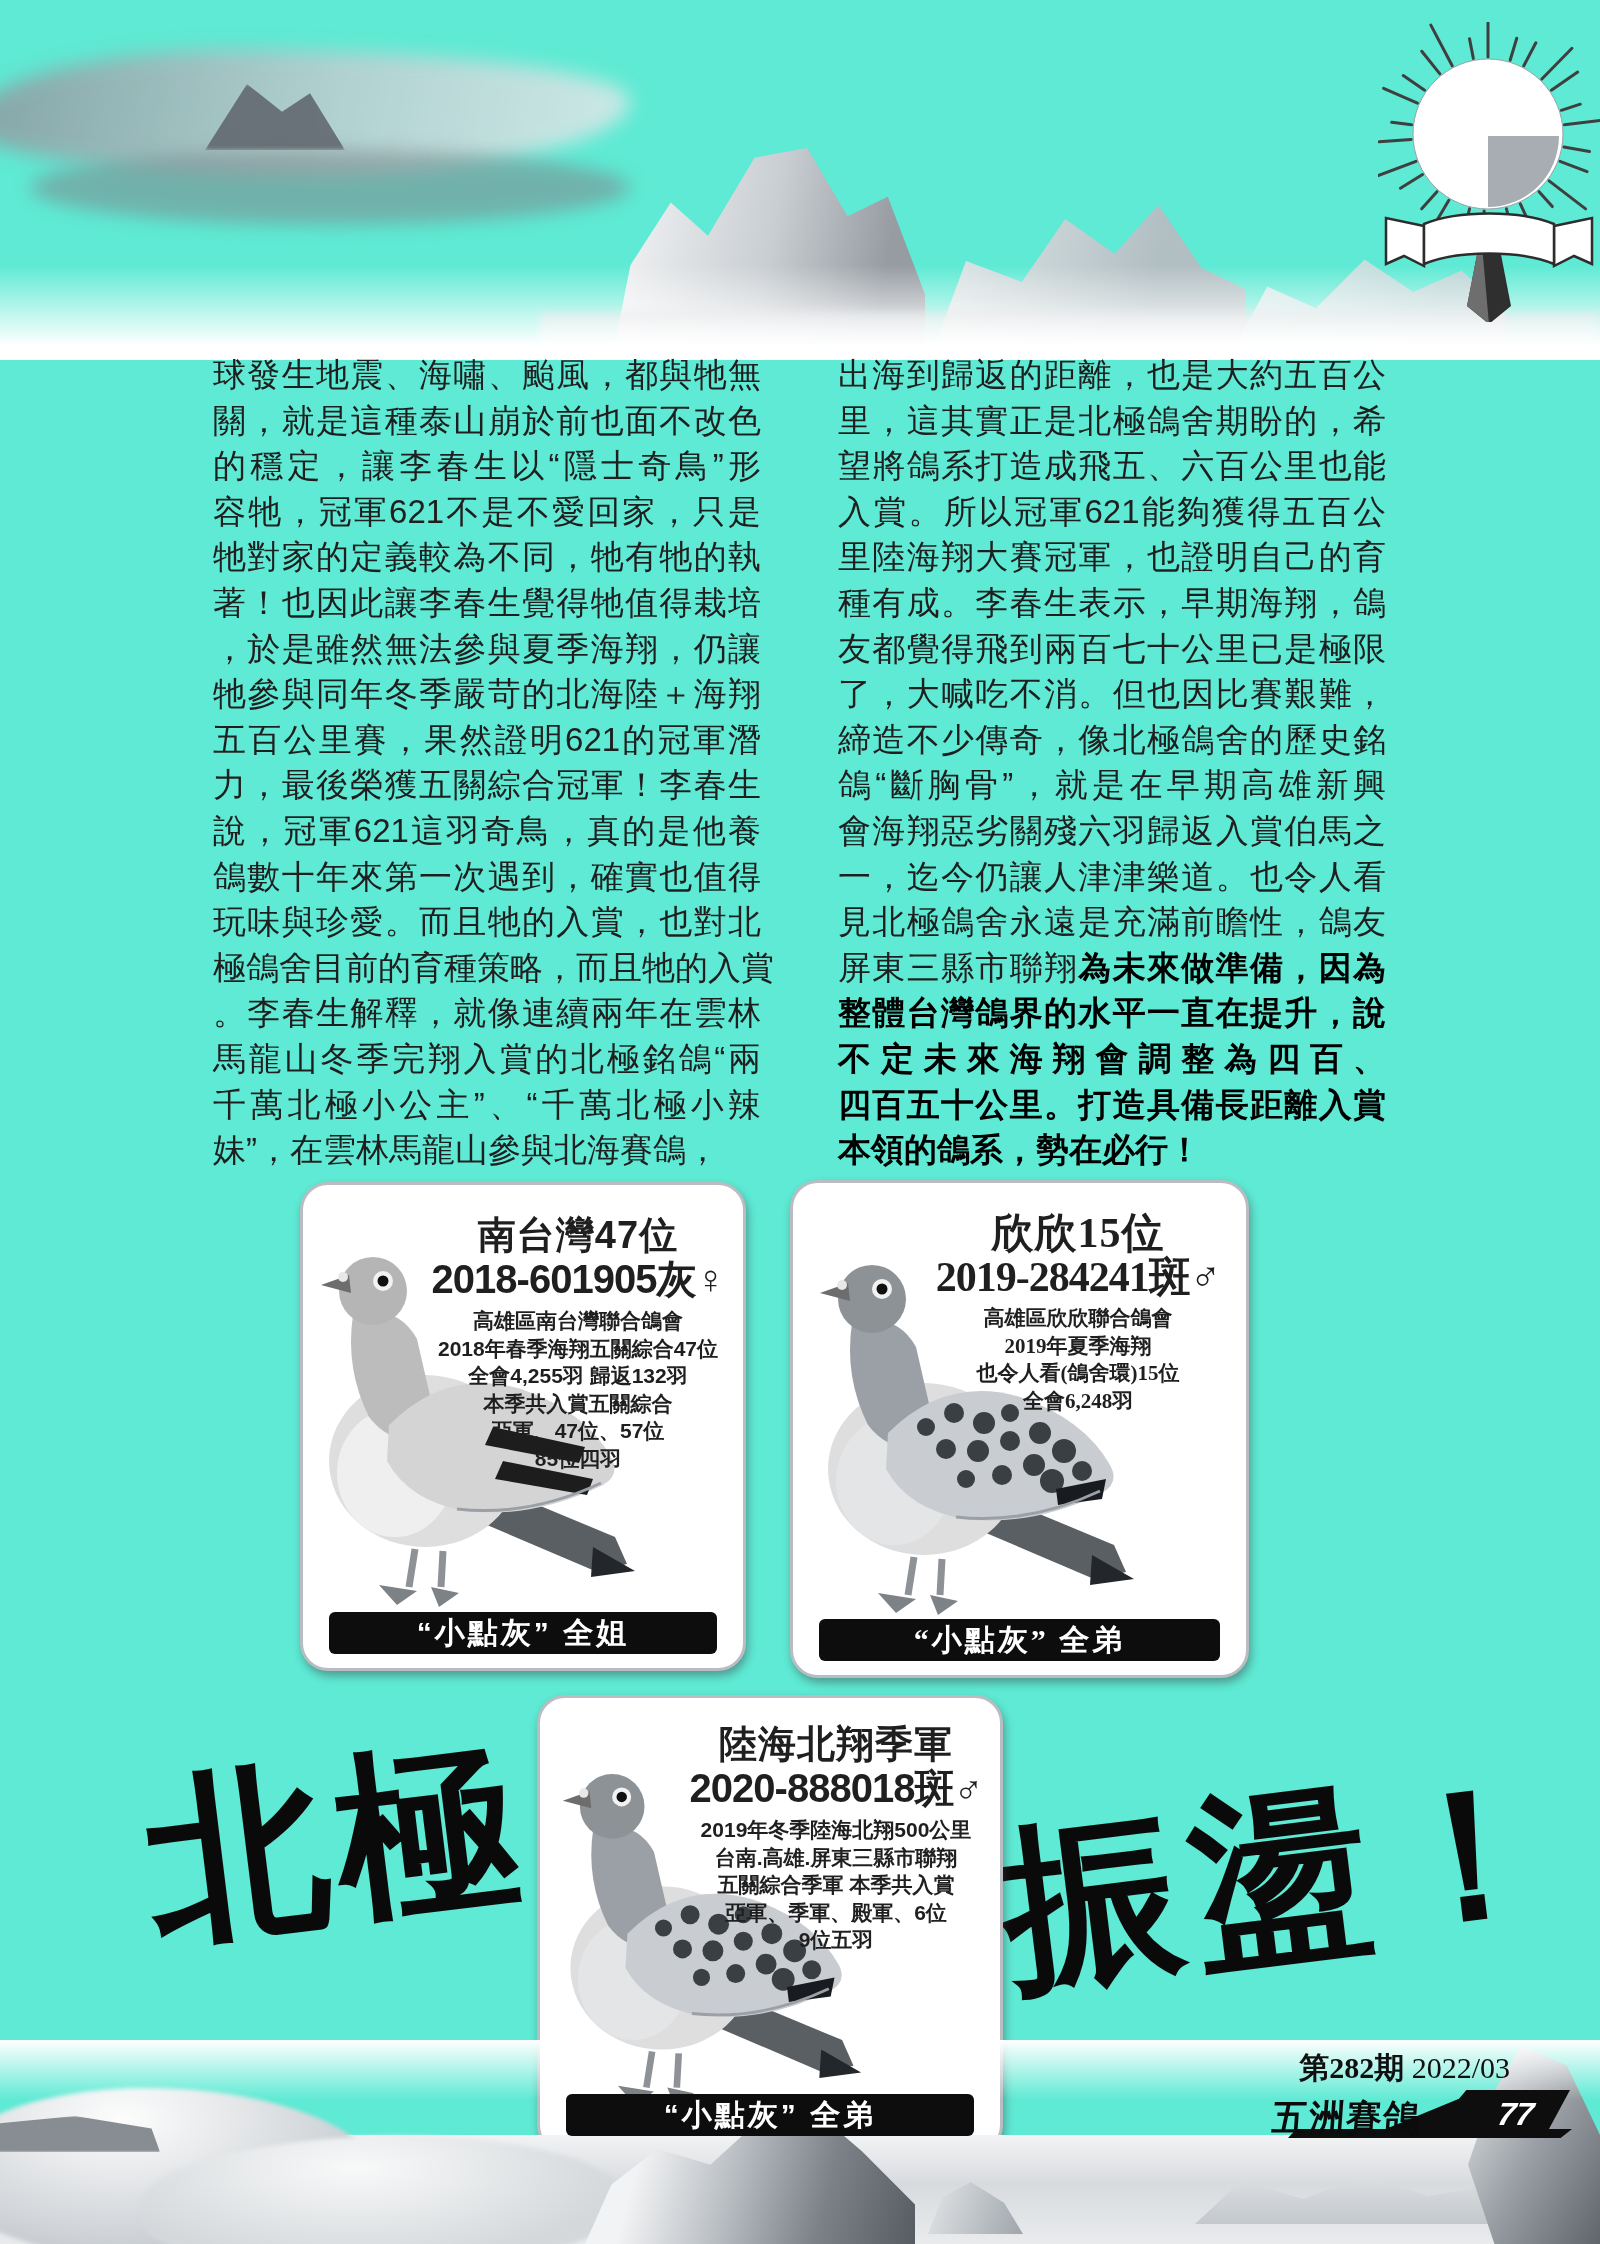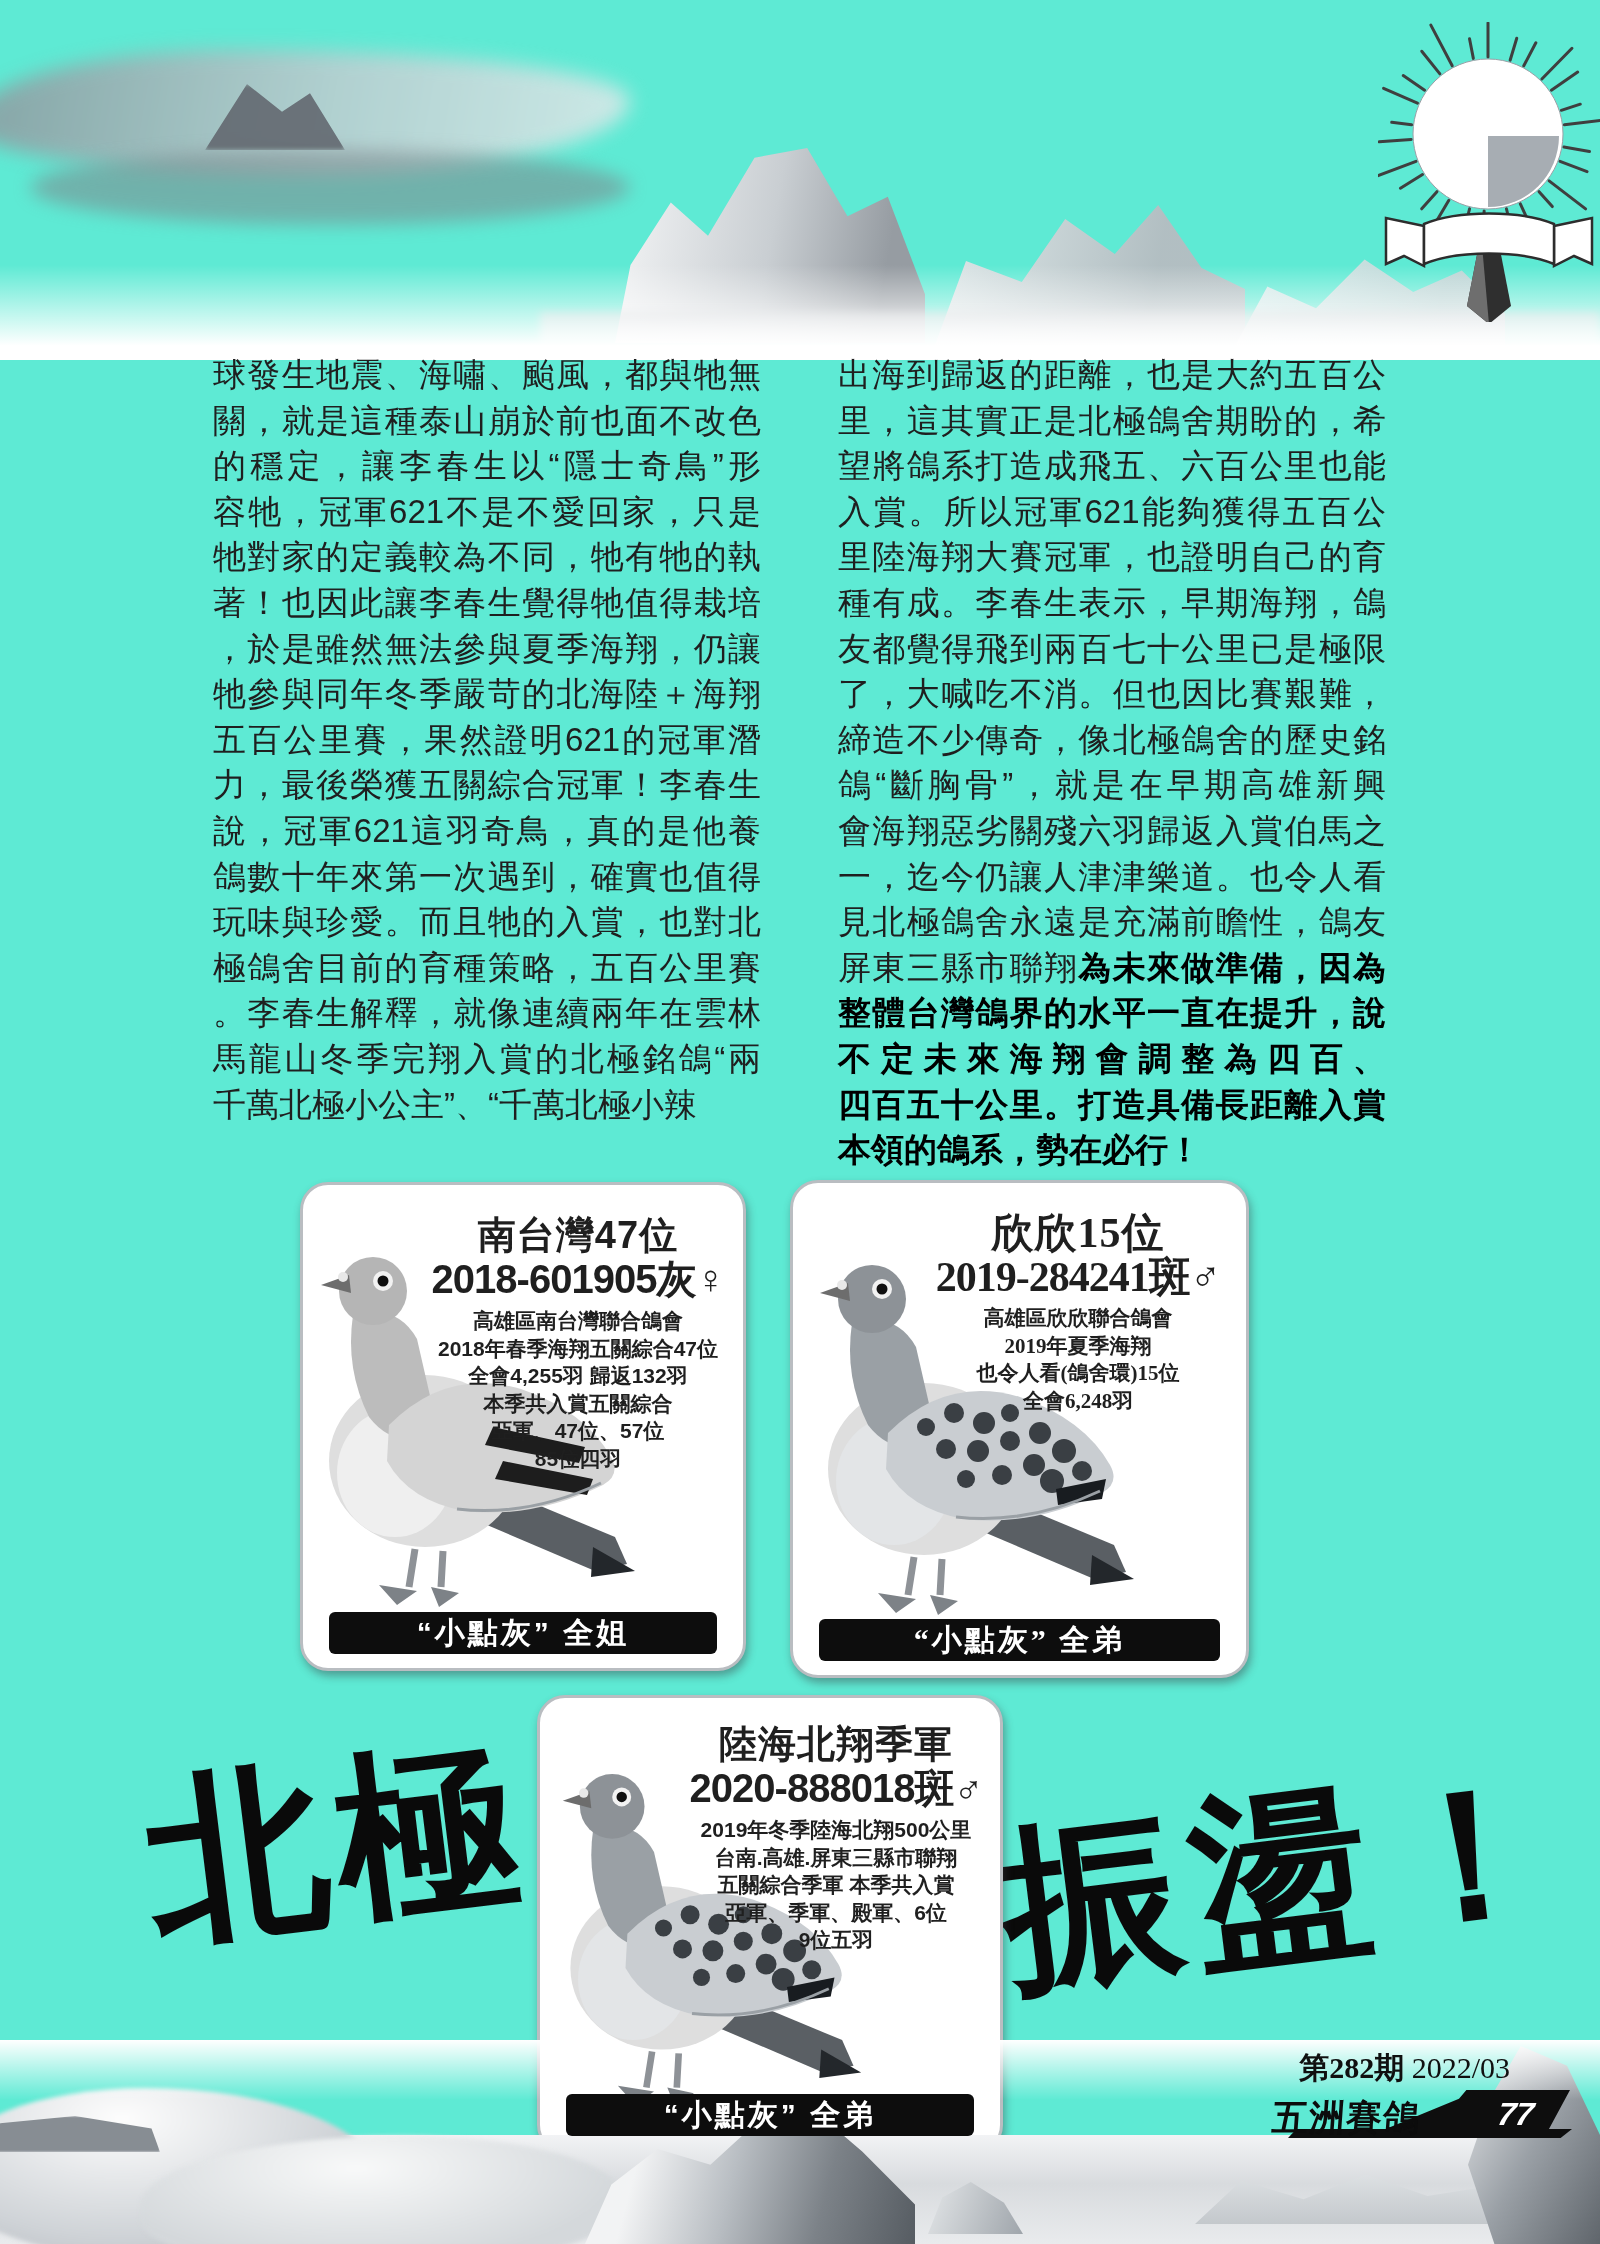--- a/index.html
+++ b/index.html
@@ -175,24 +175,25 @@
       <div class="ln"><span>容牠，冠軍621不是不愛回家，只是</span></div>
       <div class="ln"><span>牠對家的定義較為不同，牠有牠的執</span></div>
       <div class="ln"><span>著！也因此讓李春生覺得牠值得栽培</span></div>
       <div class="ln"><span>，於是雖然無法參與夏季海翔，仍讓</span></div>
       <div class="ln"><span>牠參與同年冬季嚴苛的北海陸＋海翔</span></div>
       <div class="ln"><span>五百公里賽，果然證明621的冠軍潛</span></div>
       <div class="ln"><span>力，最後榮獲五關綜合冠軍！李春生</span></div>
       <div class="ln"><span>說，冠軍621這羽奇鳥，真的是他養</span></div>
       <div class="ln"><span>鴿數十年來第一次遇到，確實也值得</span></div>
       <div class="ln"><span>玩味與珍愛。而且牠的入賞，也對北</span></div>
-      <div class="ln"><span>極鴿舍目前的育種策略，五百公里賽</span></div>
+      <div class="ln"><span>極鴿舍目前的育種策略，而且牠的入賞</span></div>
       <div class="ln"><span>。李春生解釋，就像連續兩年在雲林</span></div>
       <div class="ln"><span>馬龍山冬季完翔入賞的北極銘鴿“兩</span></div>
       <div class="ln"><span>千萬北極小公主”、“千萬北極小辣</span></div>
+      <div class="ln"><span>妹”，在雲林馬龍山參與北海賽鴿，</span></div>
     </div>
   <div class="col" id="col-right">
       <div class="ln"><span>出海到歸返的距離，也是大約五百公</span></div>
       <div class="ln"><span>里，這其實正是北極鴿舍期盼的，希</span></div>
       <div class="ln"><span>望將鴿系打造成飛五、六百公里也能</span></div>
       <div class="ln"><span>入賞。所以冠軍621能夠獲得五百公</span></div>
       <div class="ln"><span>里陸海翔大賽冠軍，也證明自己的育</span></div>
       <div class="ln"><span>種有成。李春生表示，早期海翔，鴿</span></div>
       <div class="ln"><span>友都覺得飛到兩百七十公里已是極限</span></div>
       <div class="ln"><span>了，大喊吃不消。但也因比賽艱難，</span></div>

